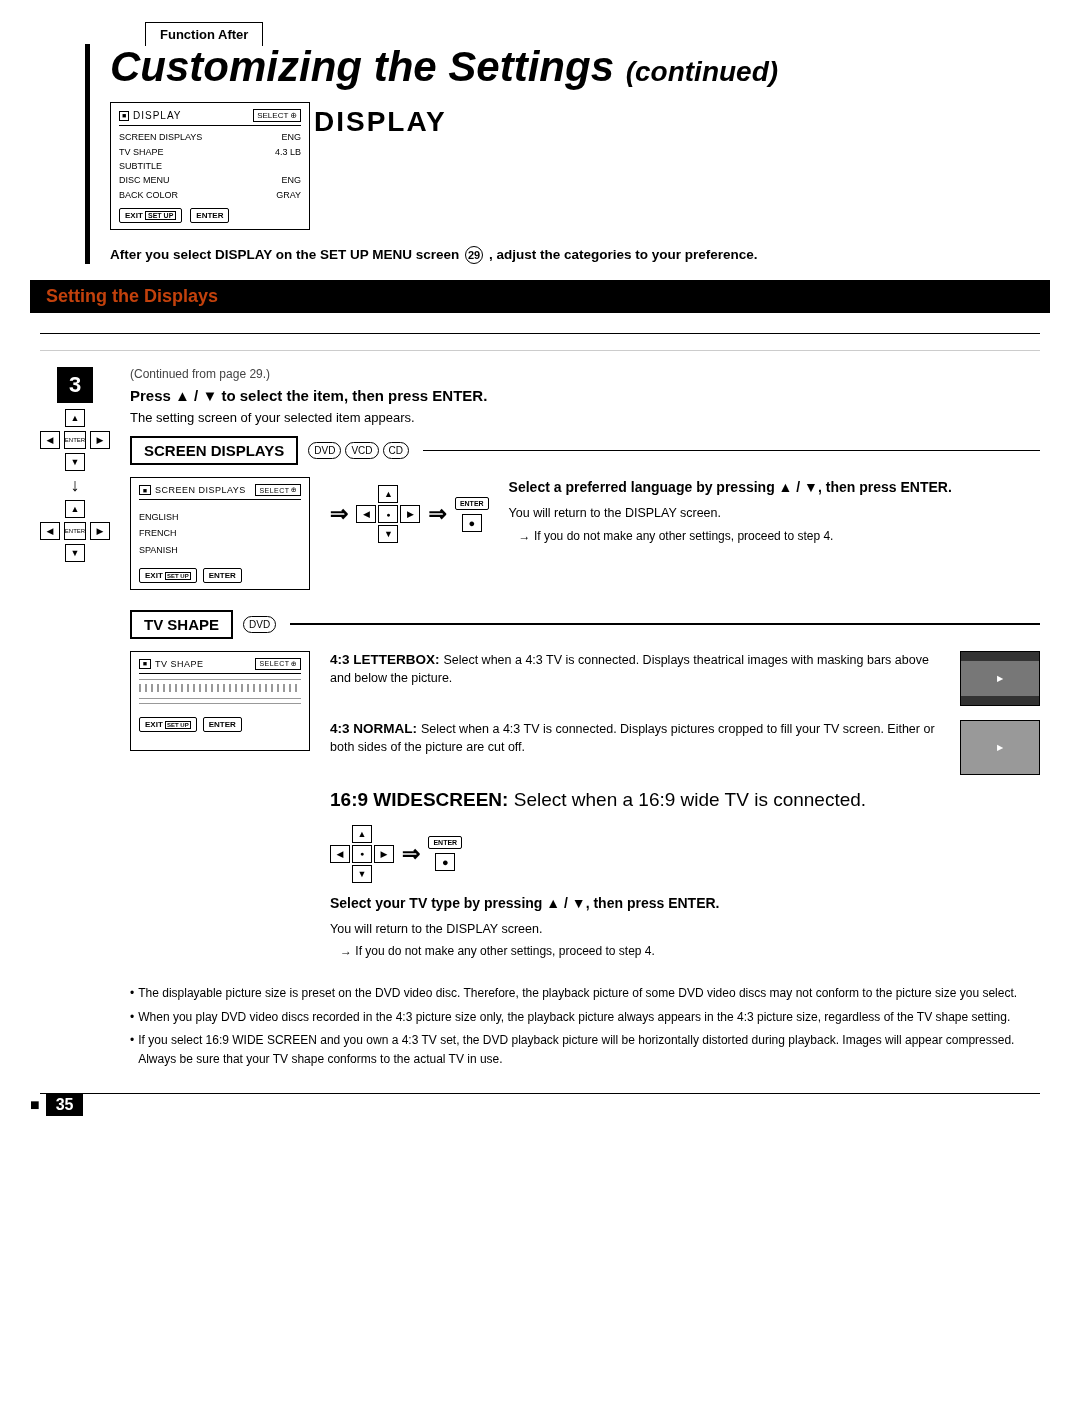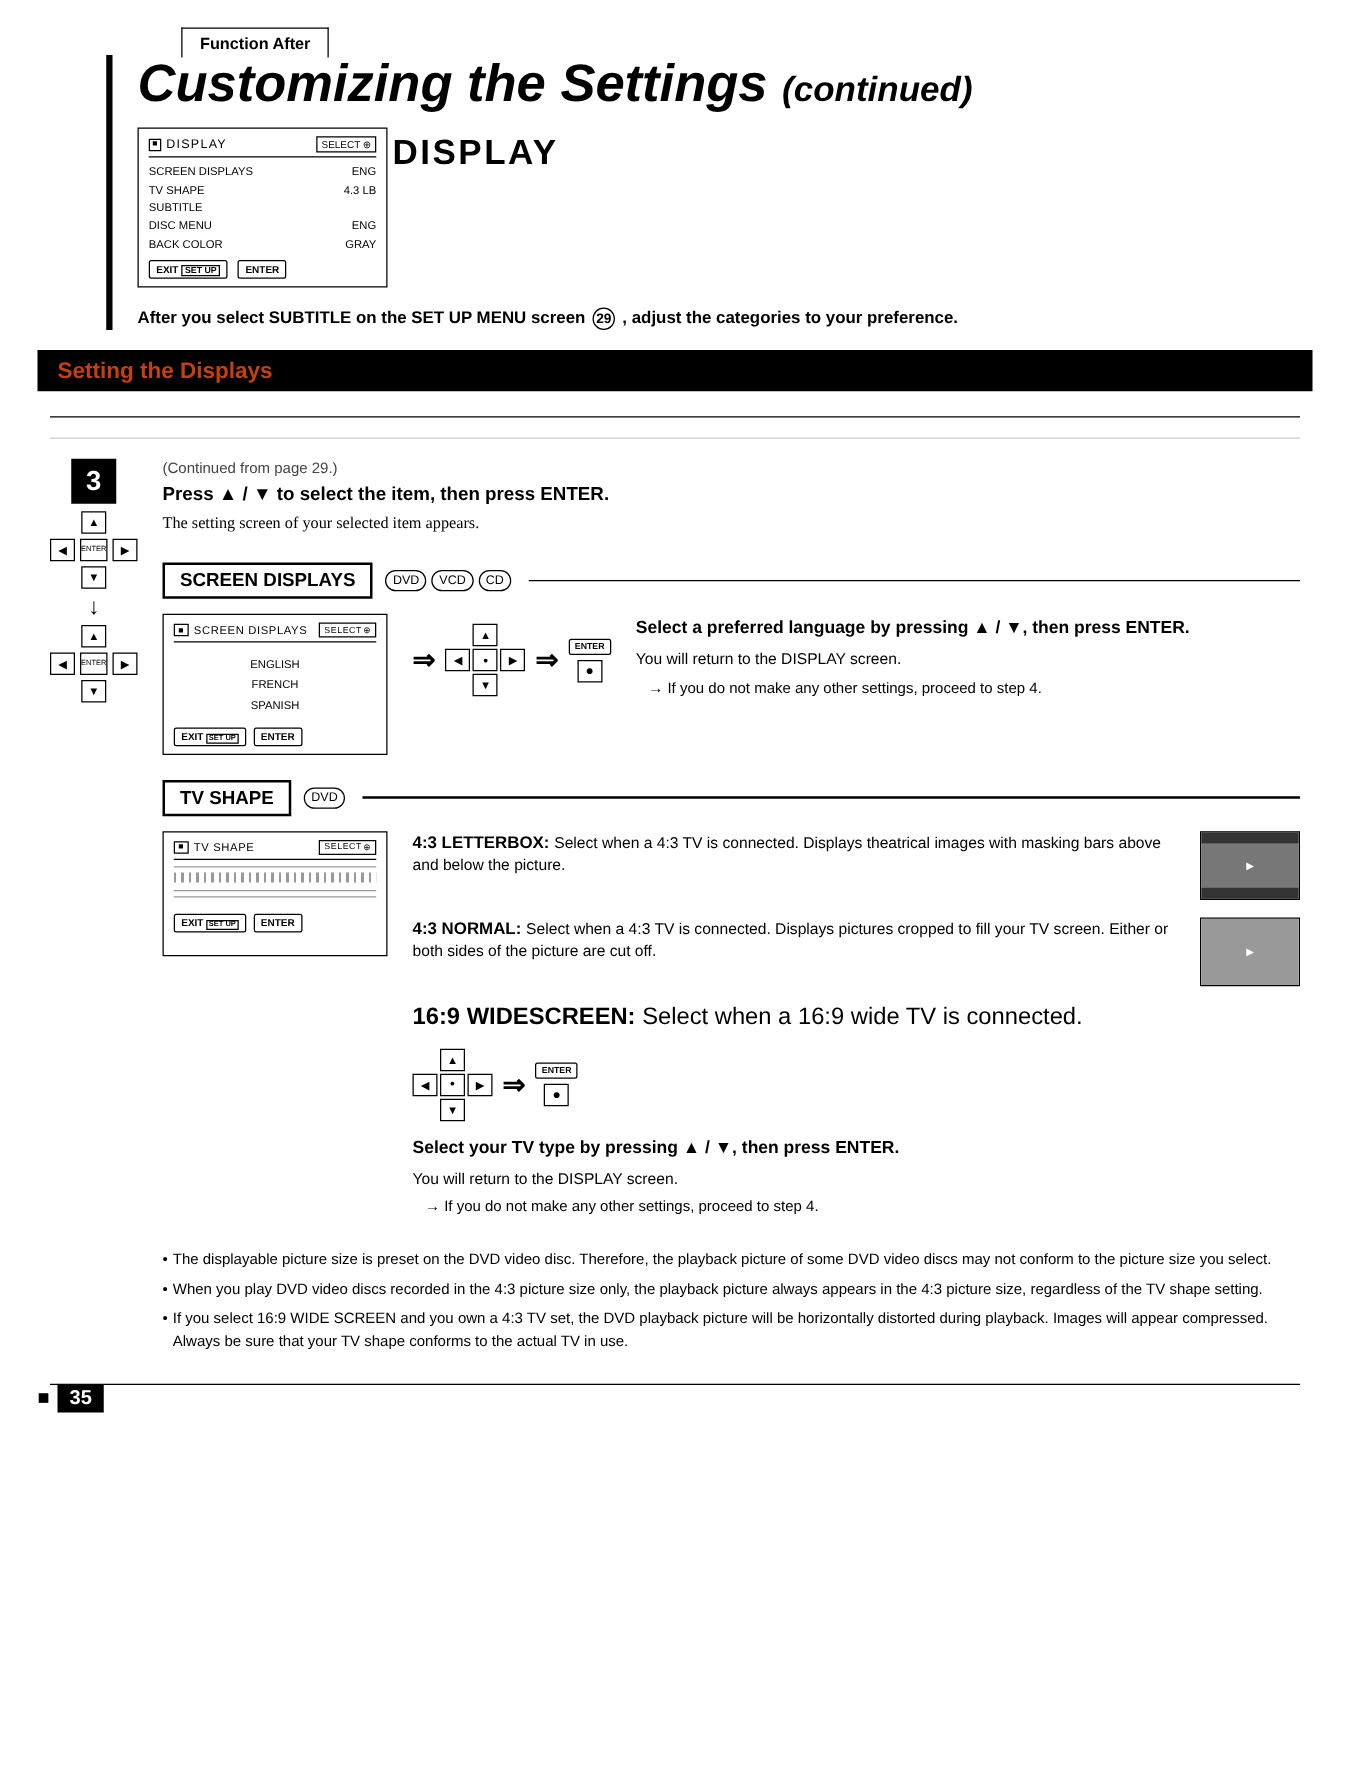--- a/index.html
+++ b/index.html
@@ -197,22 +197,21 @@
       color: #444;
       margin-bottom: 6px;
     }
     .press-instruction {
       font-size: 15px;
       font-weight: bold;
       margin-bottom: 6px;
     }
     .setting-screen-text {
       font-size: 13px;
-      margin-bottom: 24px;
-      font-family: Liberation Serif, serif;
+      margin-bottom: 11px;
     }
     
     .sub-section {
       margin-bottom: 20px;
     }
     .sub-section-header {
       display: flex;
       align-items: center;
       gap: 10px;
       margin-bottom: 12px;
@@ -268,21 +267,20 @@
     .menu-screenshot .ms-select {
       margin-left: auto;
       border: 1px solid #000;
       padding: 1px 3px;
       font-size: 7px;
       display: flex; align-items: center; gap: 1px;
     }
     .menu-screenshot .ms-items {
       font-size: 9px;
       line-height: 1.8;
-      text-align: center;
       padding: 4px 0;
     }
     .menu-screenshot .ms-footer {
       display: flex;
       gap: 6px;
       margin-top: 6px;
       align-items: center;
     }
     
     .arrow-remote {
@@ -493,21 +491,21 @@
         </div>
         <div class="menu-footer">
           <div class="btn-small">EXIT <span style="font-size:7px;border:1px solid #000;padding:0 2px;">SET UP</span></div>
           <div class="btn-small">ENTER</div>
         </div>
       </div>
       <div class="display-label-big">DISPLAY</div>
     </div>
 
     <p class="after-text">
-      <span>After you select SUBTITLE on the SET UP MENU screen</span>
+      <span>After you select DISPLAY on the SET UP MENU screen</span>
       <span class="circle-num">29</span>
       <span>, adjust the categories to your preference.</span>
     </p>
 
   </div>
 
   <div class="section-header">
     <span>Setting the Displays</span>
   </div>
 

